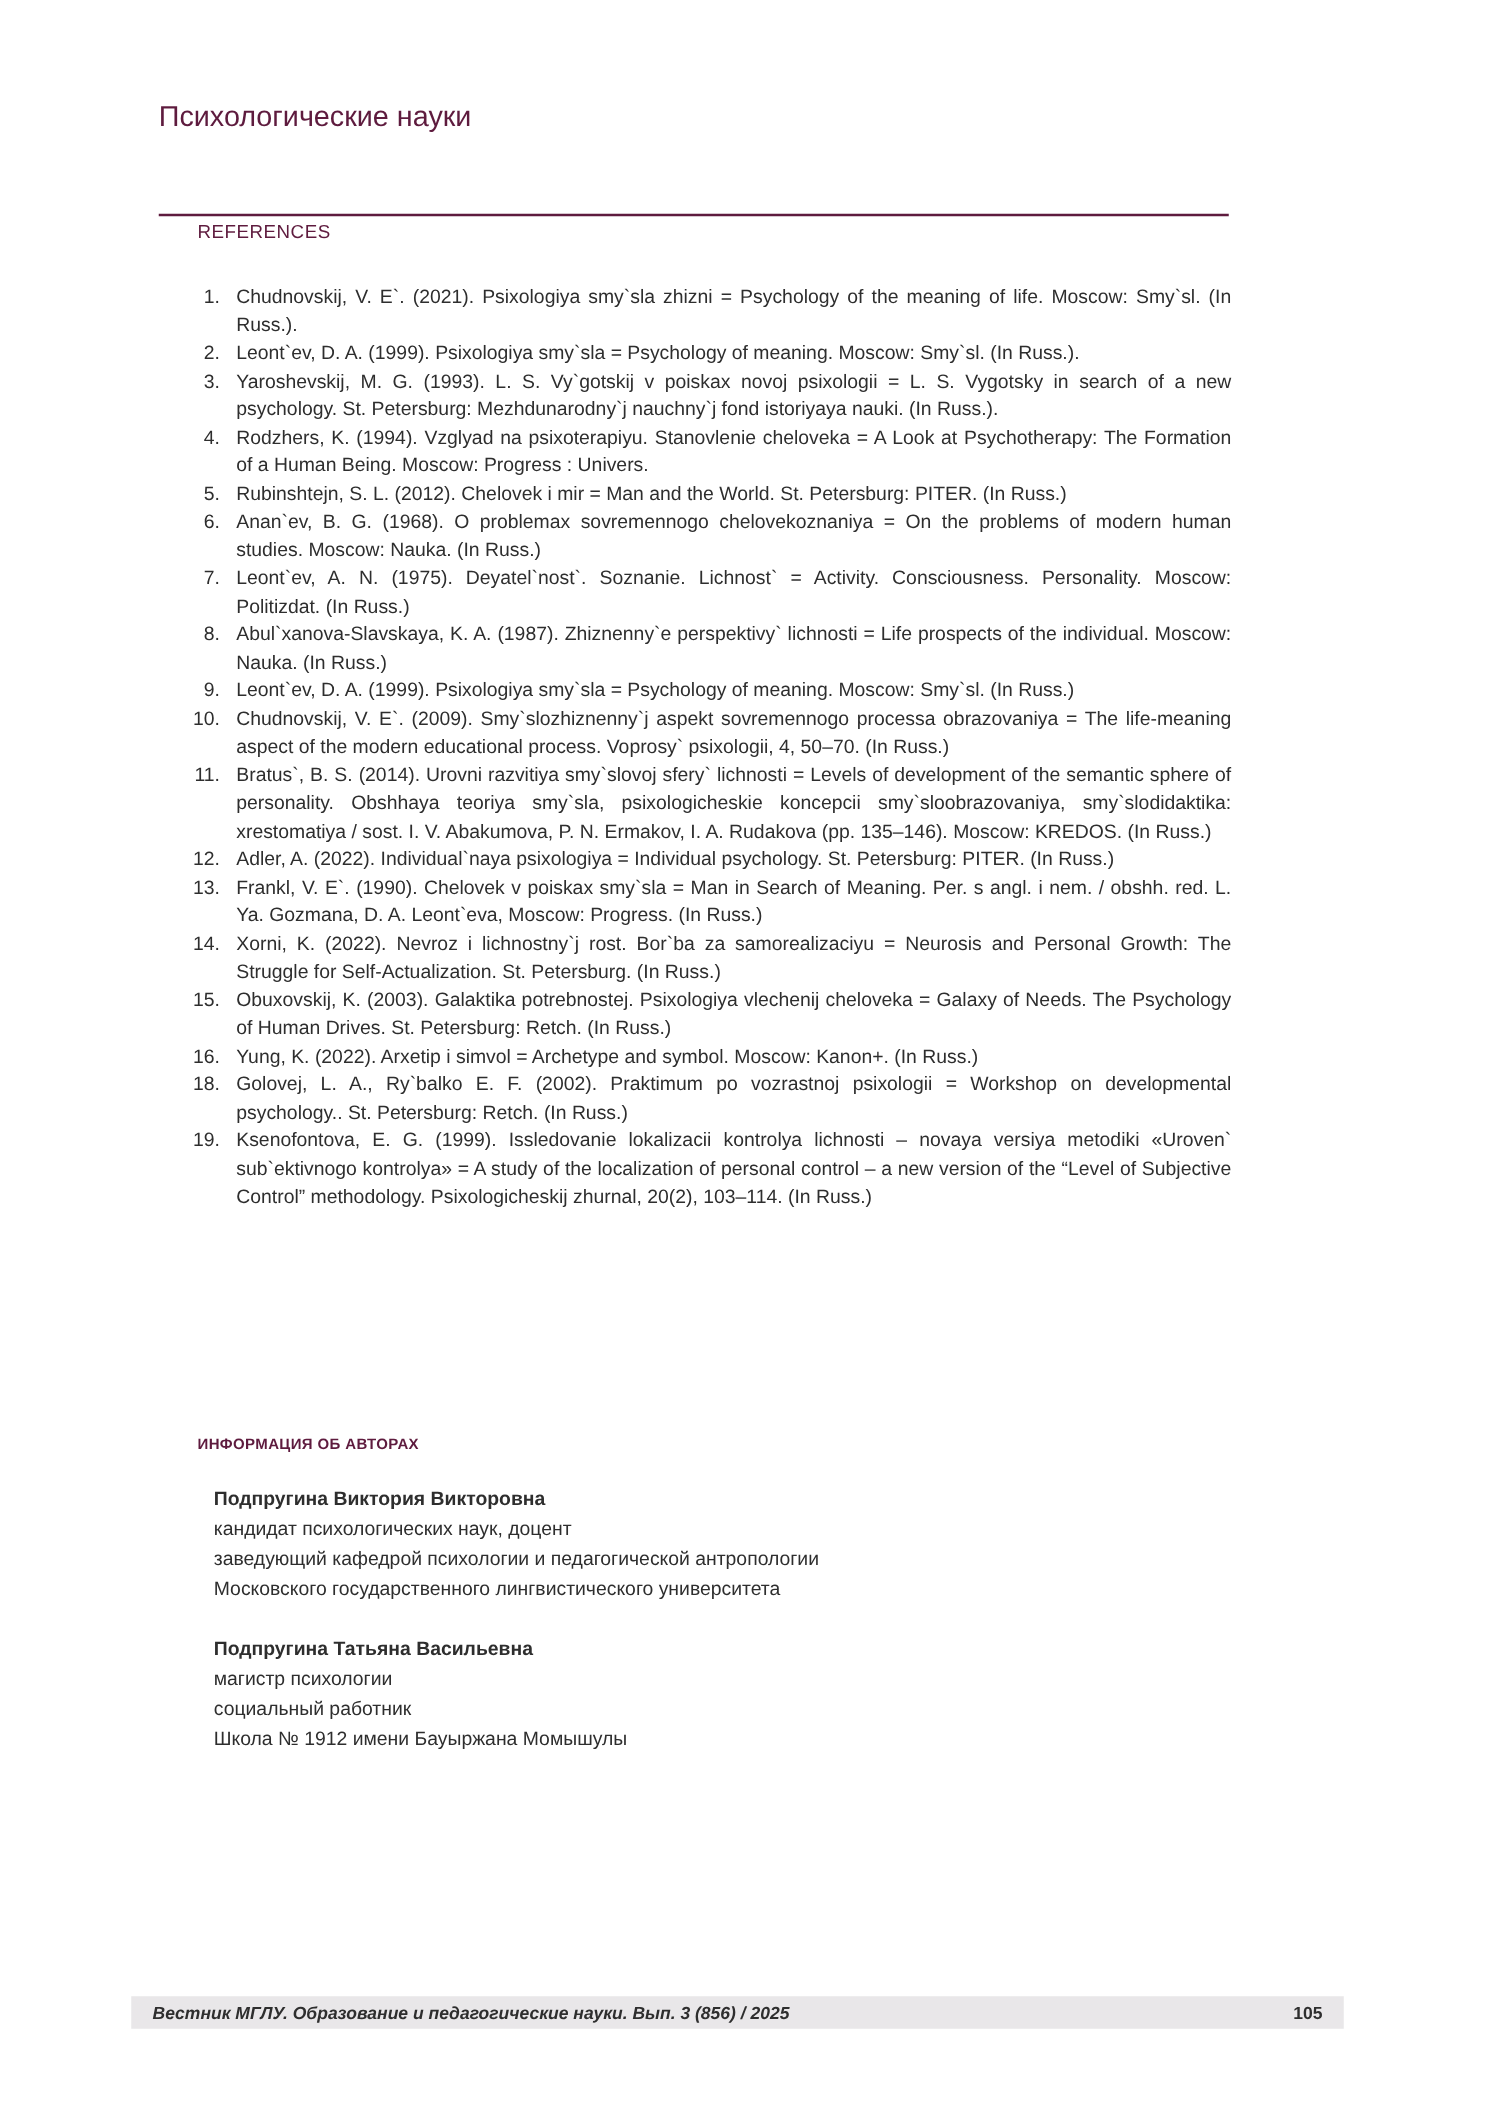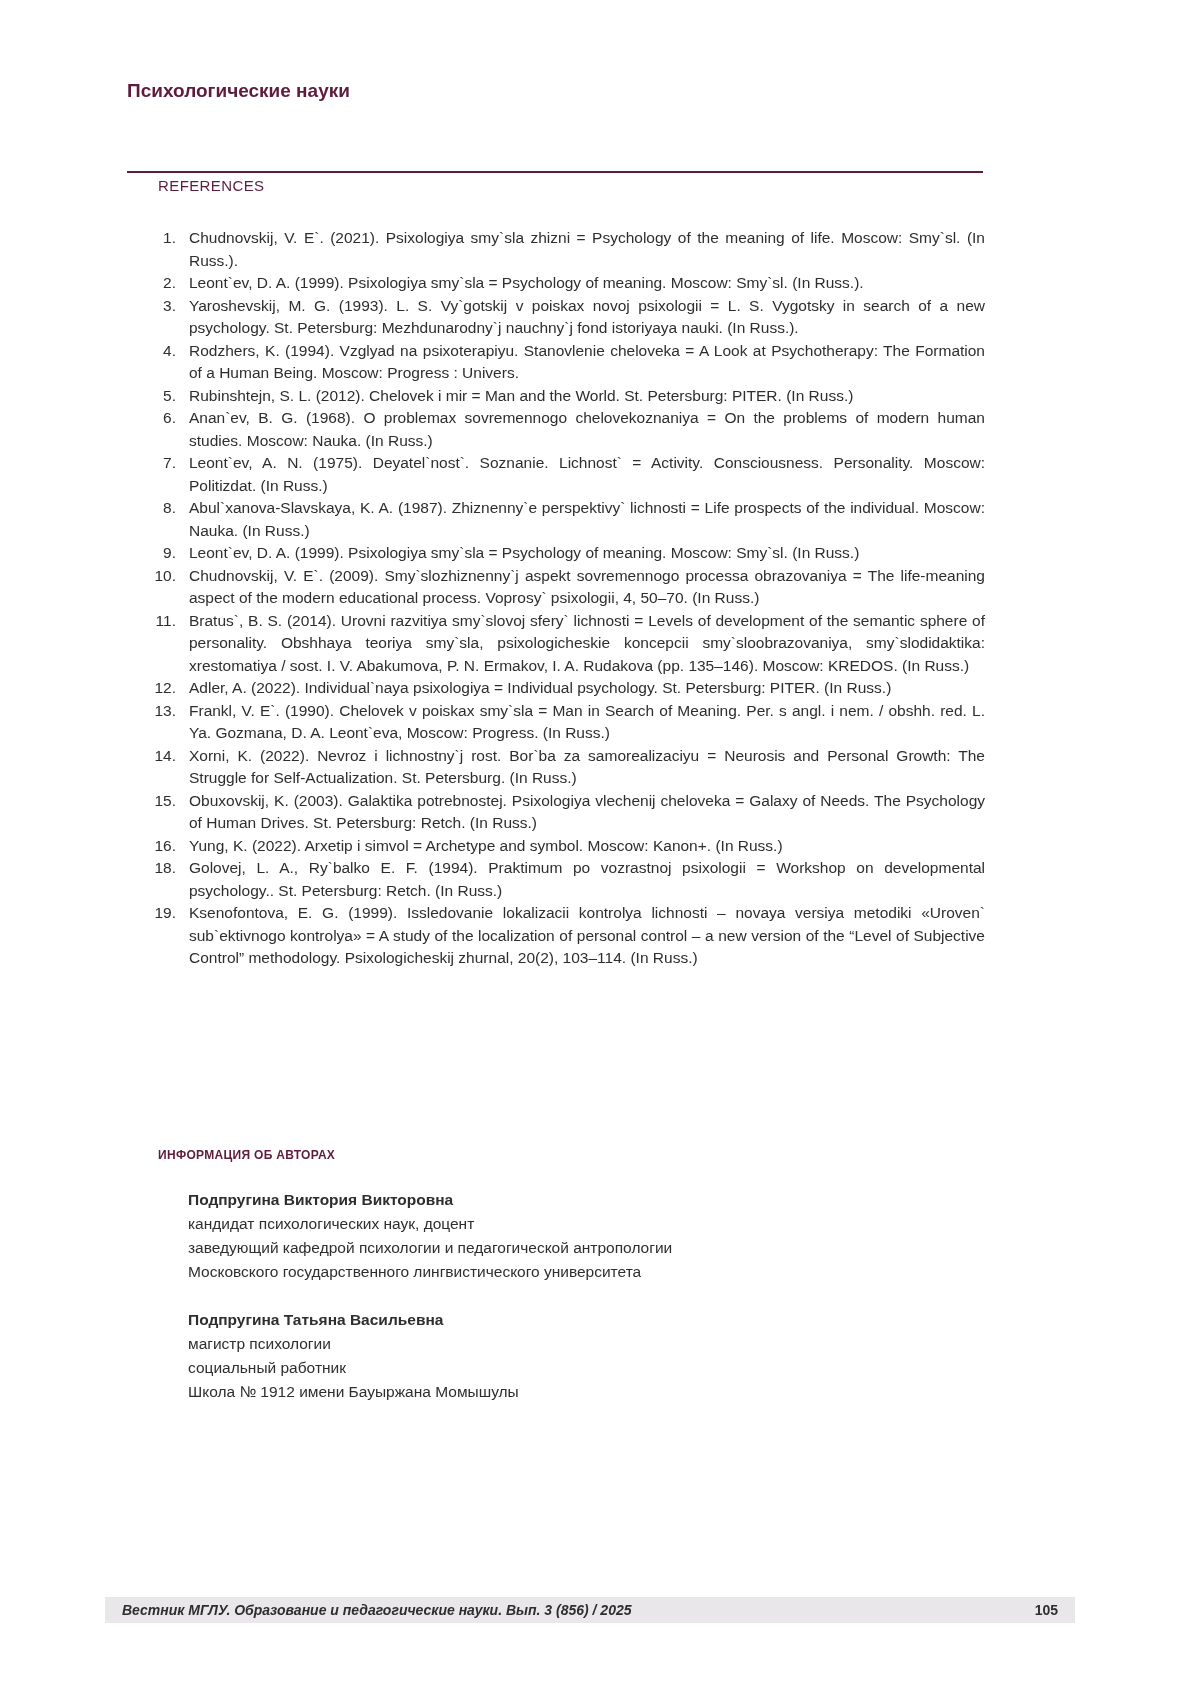--- a/index.html
+++ b/index.html
@@ -7,21 +7,21 @@
     position:relative;
     width:1200px; height:1697px;
     margin:0 auto;
     background:#ffffff;
     font-family:"Liberation Sans", sans-serif;
     color:var(--text,#2e2e2e);
     overflow:hidden;
   }
   .section-title {
     position:absolute; left:127px; top:80px;
-    font-size:19px; font-weight:700;
+    font-size:23px; font-weight:400;
     color:var(--accent,#5e1b3e);
   }
   .top-rule {
     position:absolute; left:127px; top:171px; width:856px; height:0;
     border-top:2px solid var(--accent,#5e1b3e);
   }
   .refs-heading {
     position:absolute; left:158px; top:177px;
     font-size:15px; font-weight:normal; letter-spacing:0.4px;
     color:var(--accent,#5e1b3e);
@@ -31,21 +31,21 @@
     margin:0; padding:0; list-style:none;
   }
   .ref-item { display:flex; font-size:15.5px; line-height:22.5px; }
   .ref-num  { flex:none; width:31px; text-align:right; }
   .ref-text { flex:1; margin-left:13px; text-align:justify; }
   .authors { position:absolute; left:158px; top:1148px; width:840px; }
   .authors-heading {
     font-size:12px; font-weight:bold; letter-spacing:0.3px;
     color:var(--accent,#5e1b3e); margin:0 0 26px 0;
   }
-  .author-block { margin-left:30px; font-size:15.5px; line-height:24px; }
+  .author-block { margin-left:13px; font-size:15.5px; line-height:24px; }
   .author-block + .author-block { margin-top:24px; }
   .author-name { font-weight:bold; }
   .footer-bar {
     position:absolute; left:105px; top:1597px; width:970px; height:26px;
     background:var(--footer_bg,#e9e7e9);
     display:flex; align-items:center; justify-content:space-between;
     padding:0 17px; box-sizing:border-box;
     font-size:14px;
   }
   .footer-journal { font-style:italic; font-weight:bold; }
@@ -122,21 +122,21 @@
       <li class="ref-item">
       <span class="ref-num">15.</span>
       <span class="ref-text">Obuxovskij, K. (2003).  Galaktika potrebnostej. Psixologiya vlechenij cheloveka = Galaxy of Needs. The Psychology of Human Drives. St. Petersburg: Retch. (In Russ.)</span>
     </li>
       <li class="ref-item">
       <span class="ref-num">16.</span>
       <span class="ref-text">Yung, K. (2022). Arxetip i simvol = Archetype and symbol. Moscow: Kanon+. (In Russ.)</span>
     </li>
       <li class="ref-item">
       <span class="ref-num">18.</span>
-      <span class="ref-text">Golovej, L. A., Ry`balko E. F. (1994). Praktimum po vozrastnoj psixologii = Workshop on developmental psychology.. St. Petersburg: Retch. (In Russ.)</span>
+      <span class="ref-text">Golovej, L. A., Ry`balko E. F. (2002). Praktimum po vozrastnoj psixologii = Workshop on developmental psychology.. St. Petersburg: Retch. (In Russ.)</span>
     </li>
       <li class="ref-item">
       <span class="ref-num">19.</span>
       <span class="ref-text">Ksenofontova, E. G. (1999). Issledovanie lokalizacii kontrolya lichnosti – novaya versiya metodiki «Uroven` sub`ektivnogo kontrolya» = A study of the localization of personal control – a new version of the “Level of Subjective Control” methodology. Psixologicheskij zhurnal, 20(2), 103–114. (In Russ.)</span>
     </li>
   </ol>
 
   <div class="authors">
     <div class="authors-heading">ИНФОРМАЦИЯ ОБ АВТОРАХ</div>
 

